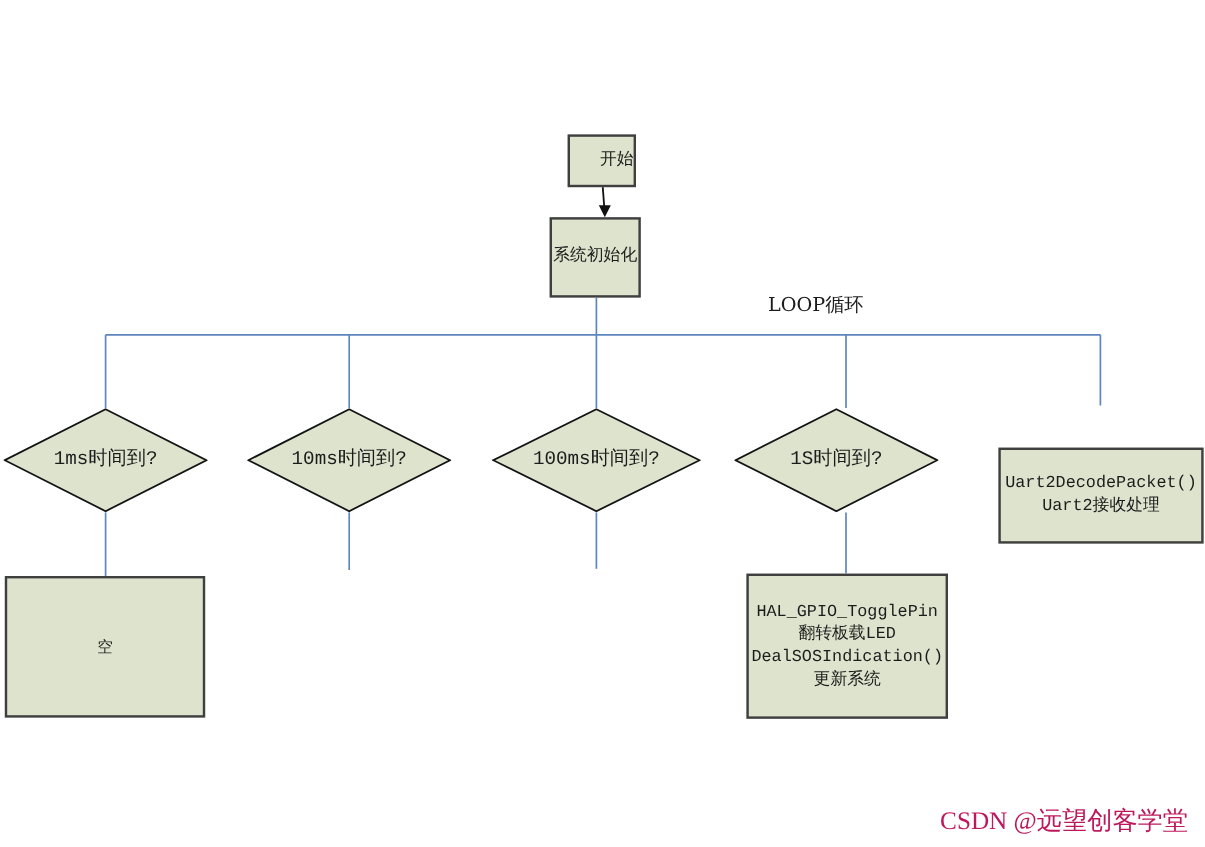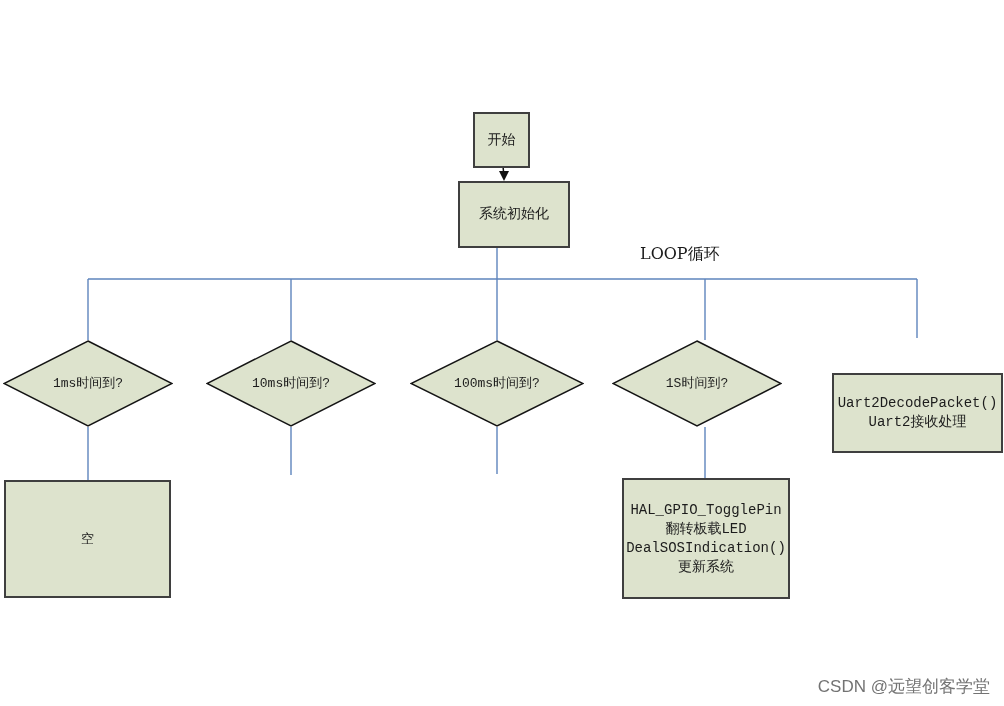--- a/index.html
+++ b/index.html
@@ -25,25 +25,25 @@
   }
   .node-text{
     font-family:"Liberation Mono","DejaVu Sans Mono",monospace;
     font-size:14px;line-height:19px;color:#1c1c1c;white-space:pre-line;
   }
   .diamond{position:absolute;z-index:2;}
   .diamond svg{position:absolute;left:0;top:0;}
   .diamond .node-text{
     position:absolute;left:0;top:0;right:0;bottom:0;
     display:flex;align-items:center;justify-content:center;
-    font-size:13px;
+    font-size:16px;
   }
   .watermark{
     position:absolute;right:14px;bottom:8px;z-index:3;
-    font-family:Liberation Sans, sans-serif;font-size:17px;color:#737373;
+    font-family:Liberation Serif, serif;font-size:21px;color:#be185d;
     text-shadow:1px 1px 0 #ffffff;
   }
 </style>
 </head>
 <body>
 
 <div class="stage">
 
 
   <div class="loop-label">LOOP循环</div>
@@ -61,25 +61,25 @@
     <line x1="291" y1="279" x2="291" y2="340" stroke="#5e85bd" stroke-width="1.4"></line>
     <line x1="705" y1="279" x2="705" y2="340" stroke="#5e85bd" stroke-width="1.4"></line>
     <line x1="917" y1="279" x2="917" y2="338" stroke="#5e85bd" stroke-width="1.4"></line>
 
     <line x1="88" y1="427" x2="88" y2="480" stroke="#5e85bd" stroke-width="1.4"></line>
     <line x1="291" y1="427" x2="291" y2="475" stroke="#5e85bd" stroke-width="1.4"></line>
     <line x1="497" y1="427" x2="497" y2="474" stroke="#5e85bd" stroke-width="1.4"></line>
     <line x1="705" y1="427" x2="705" y2="478" stroke="#5e85bd" stroke-width="1.4"></line>
   </svg>
 
-  <div class="node" style="left:473px;top:112px;width:57px;height:56px;">
+  <div class="node" style="left:473px;top:112px;width:57px;height:44px;justify-content:flex-end;">
     <span class="node-text">开始</span>
   </div>
 
-  <div class="node" style="left:458px;top:181px;width:112px;height:67px;">
+  <div class="node" style="left:458px;top:181px;width:76px;height:67px;">
     <span class="node-text">系统初始化</span>
   </div>
 
   <div class="diamond" style="left:3px;top:340px;width:170px;height:87px;">
     <svg width="170" height="87">
       <polygon points="85,1 169,43.5 85,86 1,43.5" fill="#dde3cd" stroke="#141414" stroke-width="1.5"></polygon>
     </svg>
     <span class="node-text">1ms时间到?</span>
   </div>
 

